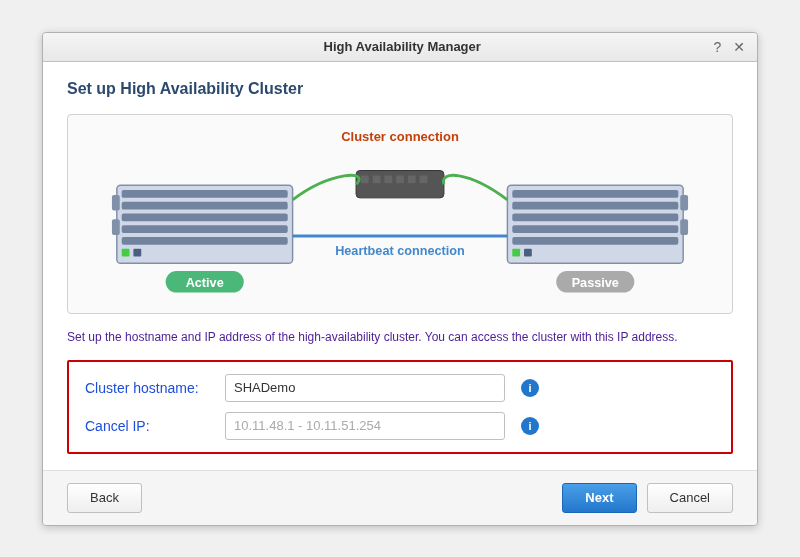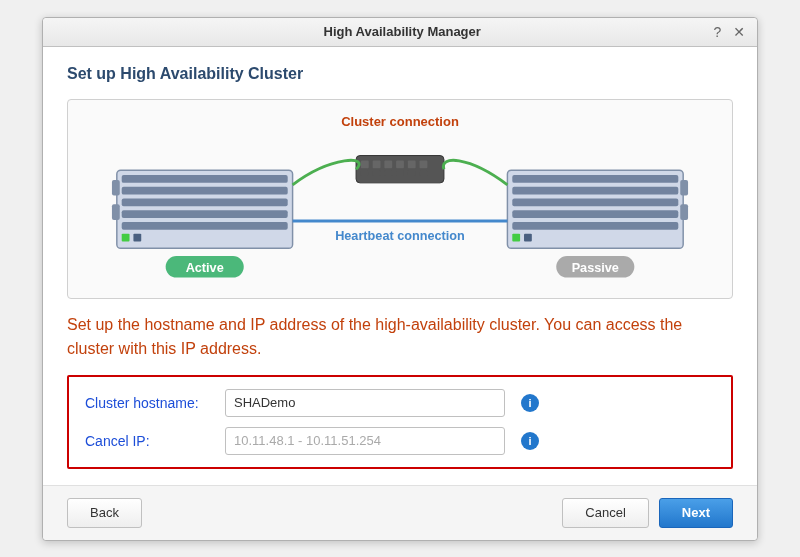--- a/index.html
+++ b/index.html
@@ -88,22 +88,22 @@
       display: flex;
       align-items: center;
       justify-content: center;
     }
     
     .diagram-svg {
       width: 100%;
       height: 140px;
     }
     .description-text {
-      font-size: 16px;
-      color: #c2410c;
+      font-size: 12px;
+      color: #4c1d95;
       margin-bottom: 14px;
       line-height: 1.5;
     }
     .form-section {
       border: 2px solid #cc0000;
       border-radius: 2px;
       padding: 12px 16px;
       display: inline-block;
       width: 100%;
     }
@@ -279,17 +279,17 @@
           <input type="text" class="form-input" placeholder="10.11.48.1 - 10.11.51.254" style="">
           <div class="info-icon">i</div>
         </div>
       </div>
     </div>
   </div>
 
   <div class="footer">
     <button class="btn btn-default">Back</button>
     <div style="display:flex;gap:10px;">
+      <button class="btn btn-primary">Next</button>
       <button class="btn btn-default">Cancel</button>
-      <button class="btn btn-primary">Next</button>
     </div>
   </div>
 </div>
 
 </body></html>

